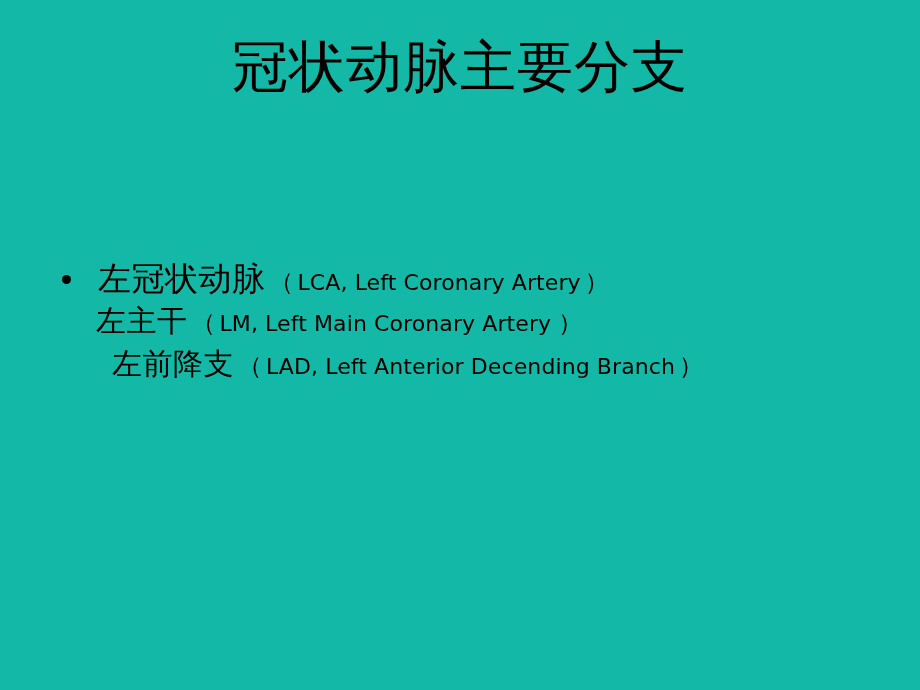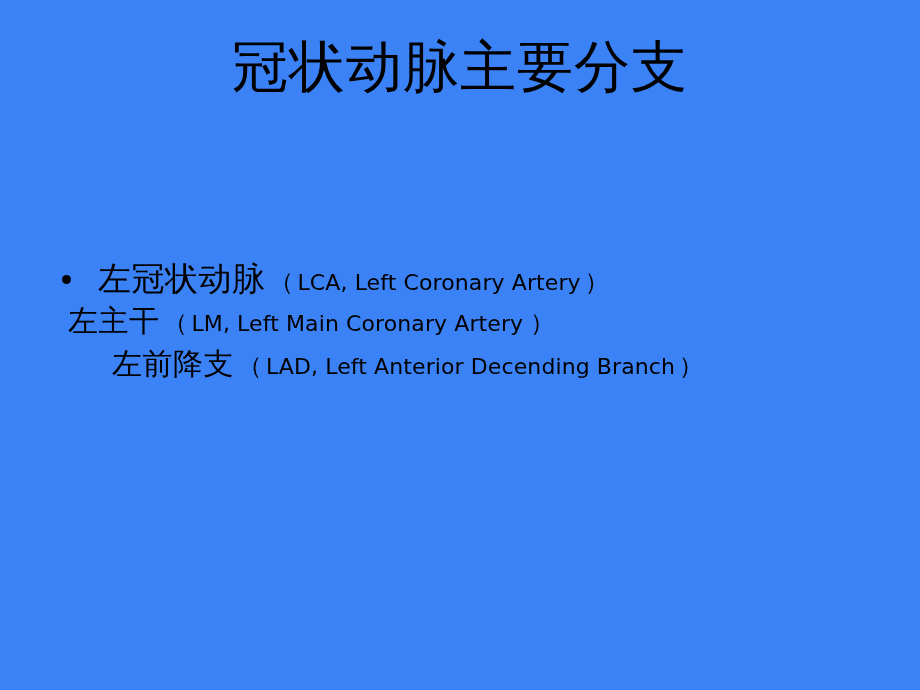--- a/index.html
+++ b/index.html
@@ -11,21 +11,21 @@
     height: 690px;
     background: #ffffff;
     font-family: "Liberation Serif", serif;
     overflow: hidden;
   }
 
   .slide {
     position: relative;
     width: 920px;
     height: 690px;
-    background: #3b82f6;
+    background: #14b8a6;
   }
 
   
   .slide-title {
     position: absolute;
     left: 0;
     top: 36px;
     width: 920px;
     text-align: center;
     font-family: "DejaVu Serif", "Liberation Serif", serif;
@@ -92,21 +92,21 @@
   }
 
   .sub-line {
     position: relative;
     margin: 0;
     color: #000000;
     white-space: nowrap;
     line-height: 1.22;
   }
 
-  .sub-indent-1 { padding-left: 68px; }
+  .sub-indent-1 { padding-left: 96px; }
   .sub-indent-2 { padding-left: 112px; }
 
   .gap-row {
     height: 46px;
   }
 
   .row-lca   { margin-bottom: 3px; }
   .row-lm    { margin-bottom: 7px; }
   .row-lad   { margin-bottom: 5px; }
 </style>

